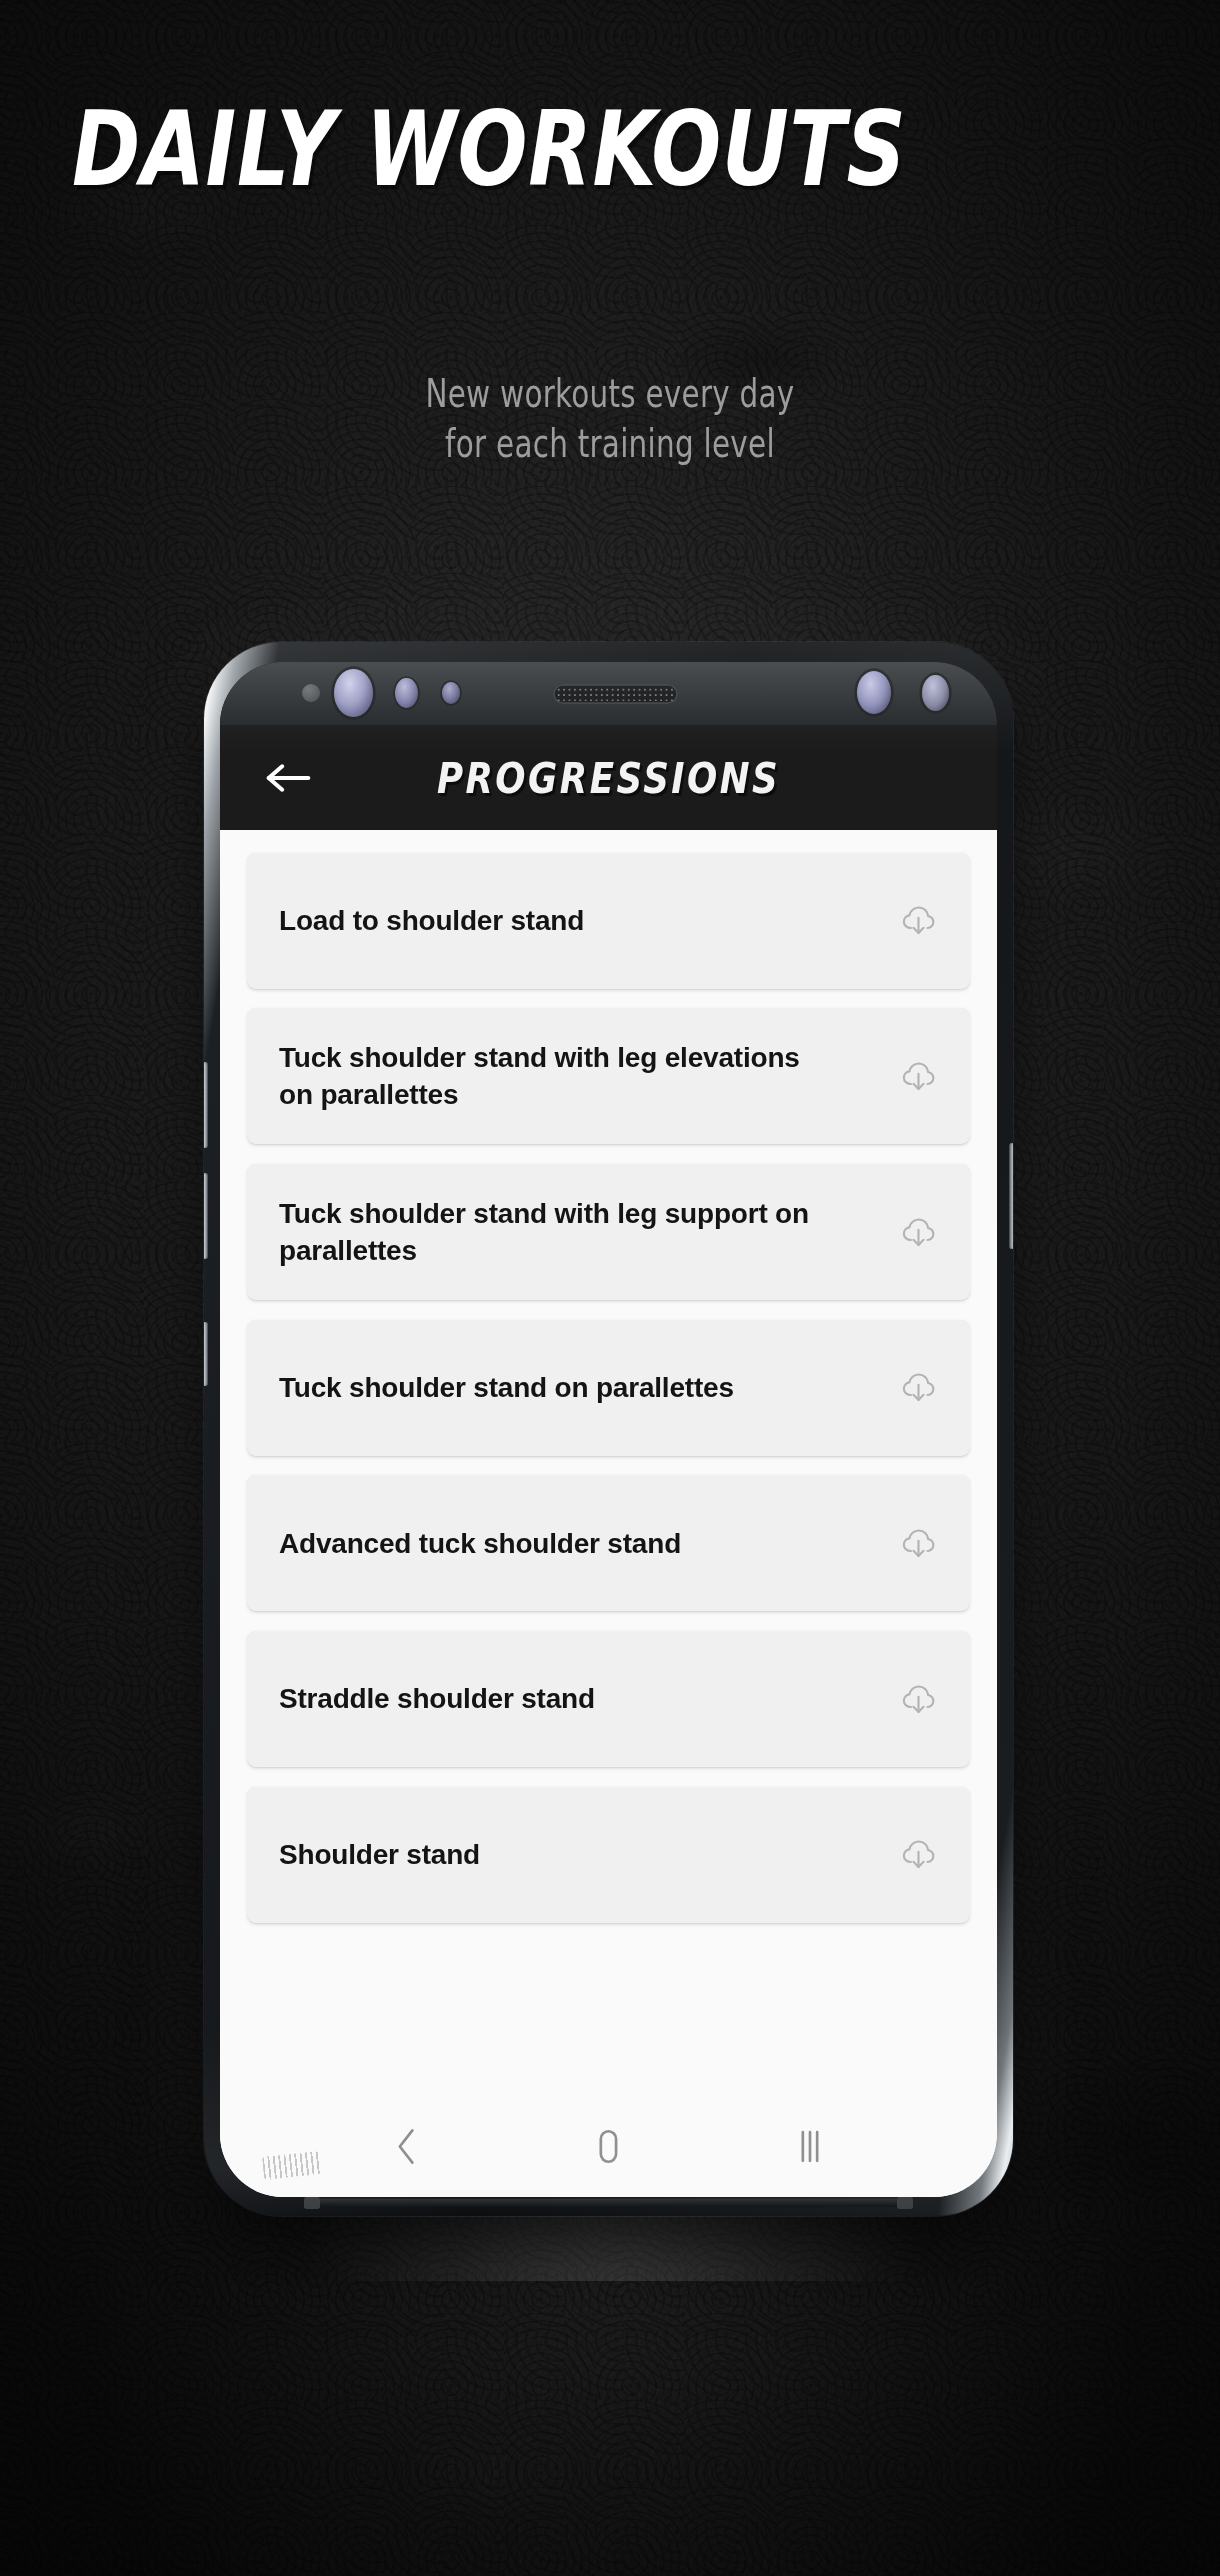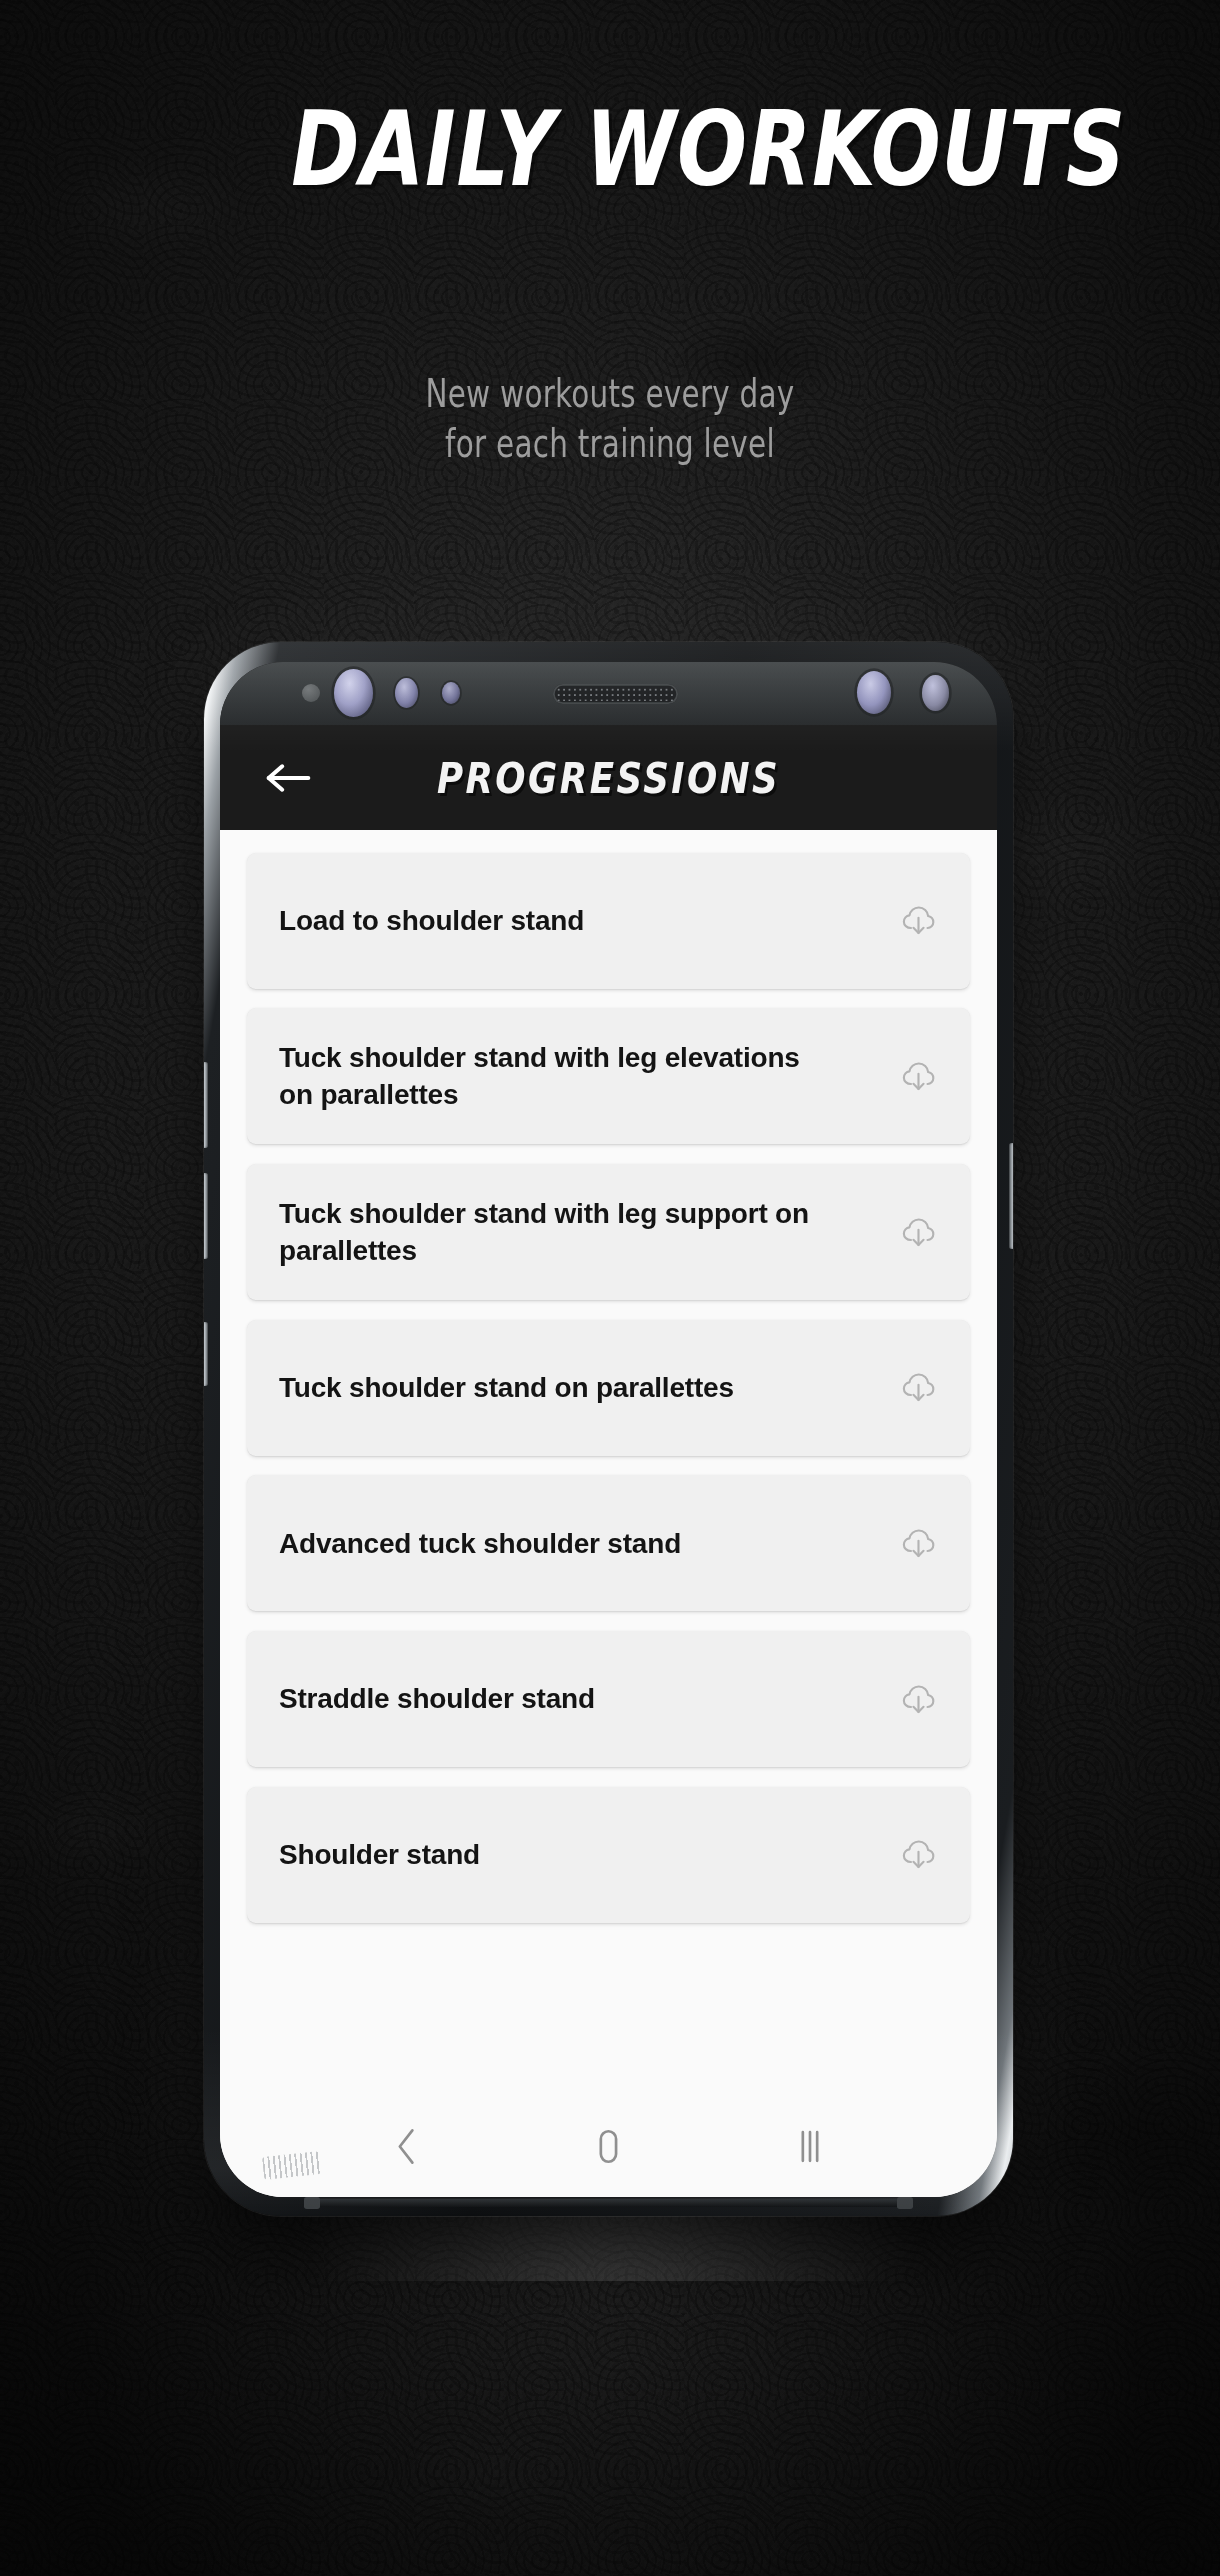--- a/index.html
+++ b/index.html
@@ -43,21 +43,21 @@
       radial-gradient(ellipse 143px 72px at 8% 71%, rgba(255,255,255,.035), rgba(0,0,0,0) 70%),
       radial-gradient(ellipse 215px 107px at 93% 83%, rgba(0,0,0,.4), rgba(0,0,0,0) 70%),
       radial-gradient(ellipse 170px 85px at 40% 96%, rgba(255,255,255,.03), rgba(0,0,0,0) 70%);
   }
   .bg-vignette {
     position:absolute; inset:0;
     background: radial-gradient(ellipse 78% 62% at 50% 46%, rgba(0,0,0,0) 38%, rgba(0,0,0,.55) 100%);
   }
 
   
-  .headline-wrap { position:absolute; top:97px; left:0; width:1198px; text-align:right; }
+  .headline-wrap { position:absolute; top:97px; left:0; width:1198px; text-align:left; }
   .headline {
     font-family:"Liberation Sans Narrow","DejaVu Sans Condensed","Liberation Sans", sans-serif;
     font-weight:bold; font-style:italic;
     font-size:104px; line-height:1.0;
     letter-spacing:0.9px;
     color:#ffffff;
     transform: scaleX(.88);
     text-shadow: 3.6px 3.6px 0 rgba(0,0,0,.45);
     white-space:nowrap;
   }

